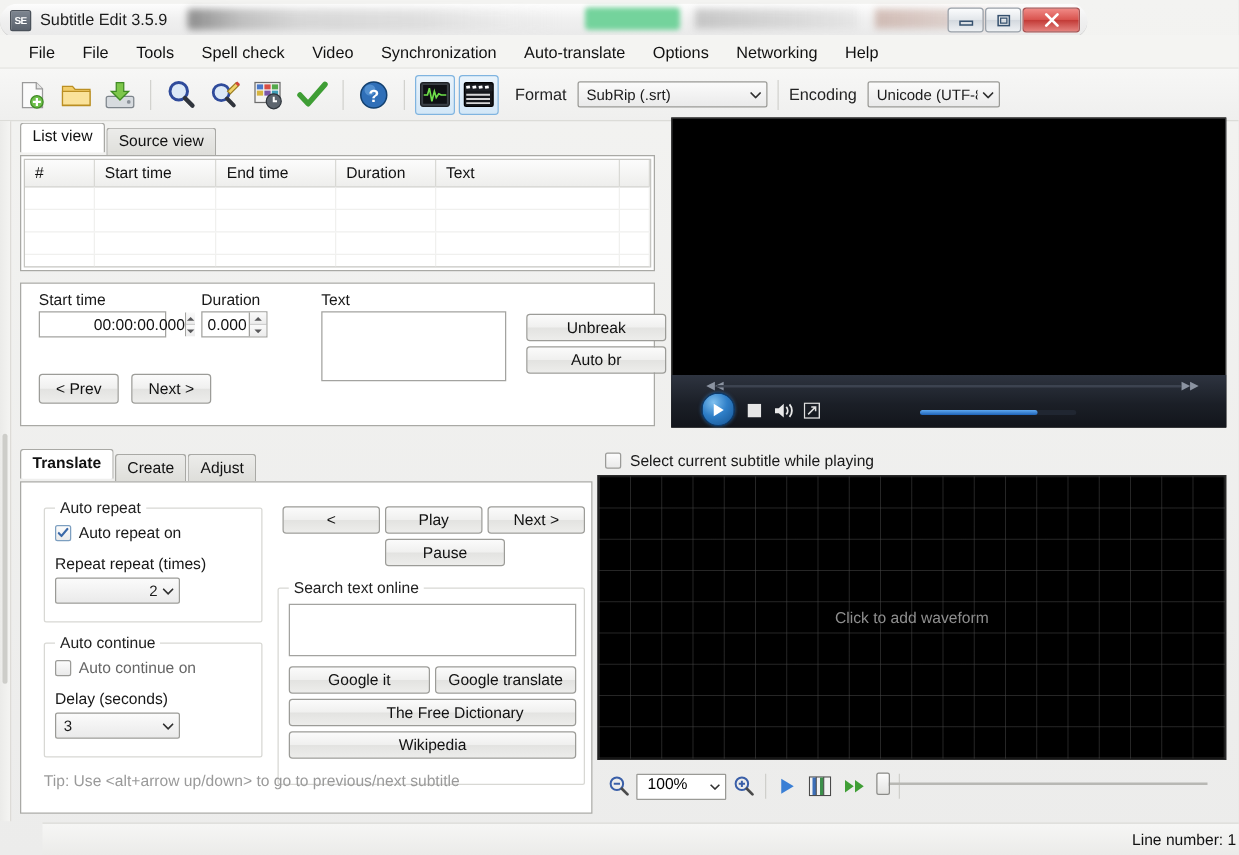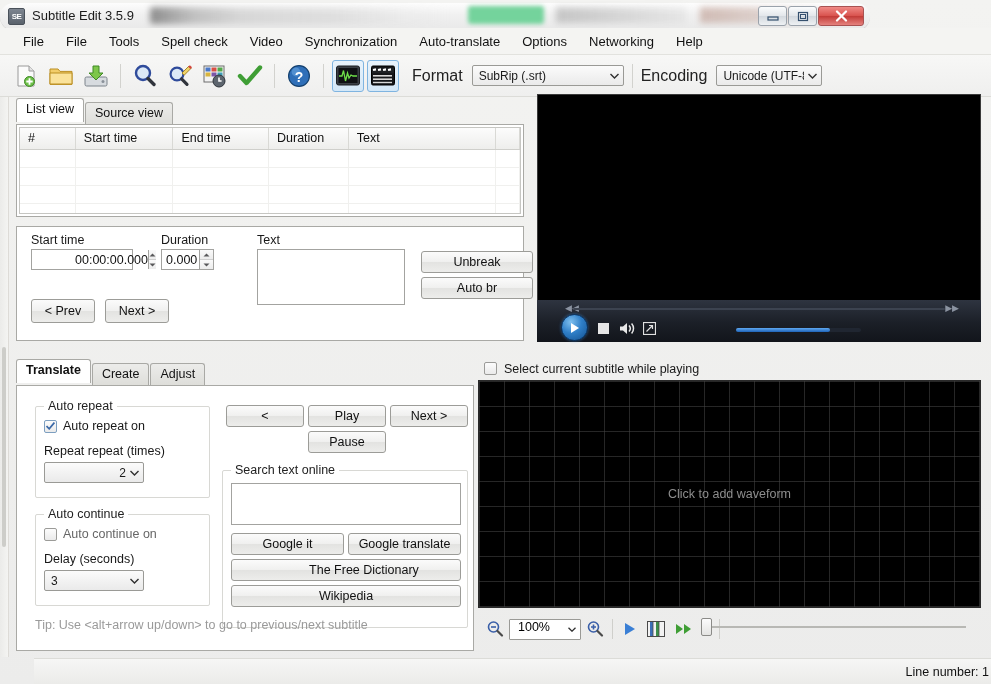--- a/index.html
+++ b/index.html
@@ -94,21 +94,21 @@
   }
   .tbtn {
     width:32px; height:32px; border:1px solid transparent; border-radius:3px;
     display:flex; align-items:center; justify-content:center;
   }
   .tbtn.toggled {
     border:1px solid #7fb4e0;
     background: linear-gradient(180deg,#e9f3fb,#d3e7f7);
   }
   .tsep { width:1px; height:24px; background:#d2d2ce; margin:0 5px; }
-  .tb-label { font-size:16px; color:#222; margin:0 6px 0 10px; }
+  .tb-label { font-size:13px; color:#222; margin:0 6px 0 10px; }
   .combo {
     height:21px; border:1px solid #9a9a96; border-radius:2px;
     background: linear-gradient(180deg,#fbfbfb,#eaeaea);
     display:flex; align-items:center; padding:0 0 0 6px;
     font-size:12px; color:#1b1b1b; position:relative;
   }
   .combo .cval { flex:1; white-space:nowrap; overflow:hidden; }
   .combo .arrow {
     width:17px; height:19px; display:flex; align-items:center; justify-content:center;
   }
@@ -585,21 +585,21 @@
           <svg width="9" height="6">
               <path d="M0.5 1 L4.5 5 L8.5 1" fill="none" stroke="#303030" stroke-width="1.4"></path>
             </svg>
         </div>
       </div>
     </div>
 
     <div class="btn" style="position:absolute; left:209px; top:19px; width:78px; height:22px;">&lt;</div>
     <div class="btn" style="position:absolute; left:291px; top:19px; width:78px; height:22px;">Play</div>
     <div class="btn" style="position:absolute; left:373px; top:19px; width:78px; height:22px;">Next &gt;</div>
-    <div class="btn" style="position:absolute; left:291px; top:45px; width:78px; height:22px;">Pause</div>
+    <div class="btn" style="position:absolute; left:291px; top:45px; width:96px; height:22px;">Pause</div>
 
     <div class="grpbox" style="left:205px; top:84px; width:246px; height:158px;">
       <div class="grplbl">Search text online</div>
       <div class="txtbox" style="position:absolute; left:8px; top:12px; width:230px; height:42px;"></div>
       <div class="btn" style="position:absolute; left:8px; top:62px; width:113px; height:22px;">Google it</div>
       <div class="btn" style="position:absolute; left:125px; top:62px; width:113px; height:22px;">Google translate</div>
       <div class="btn" style="position:absolute; left:8px; top:88px; width:230px; height:22px;padding-left:36px;">The Free Dictionary</div>
       <div class="btn" style="position:absolute; left:8px; top:114px; width:230px; height:22px;">Wikipedia</div>
     </div>
 

